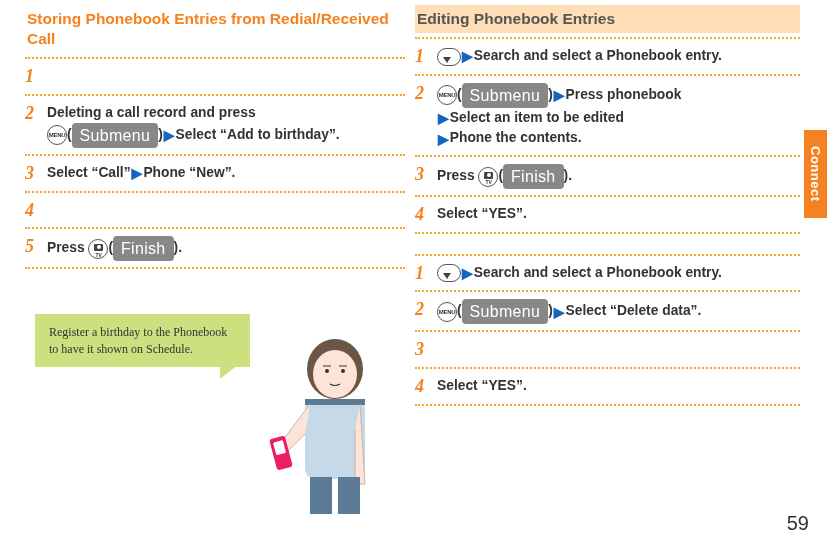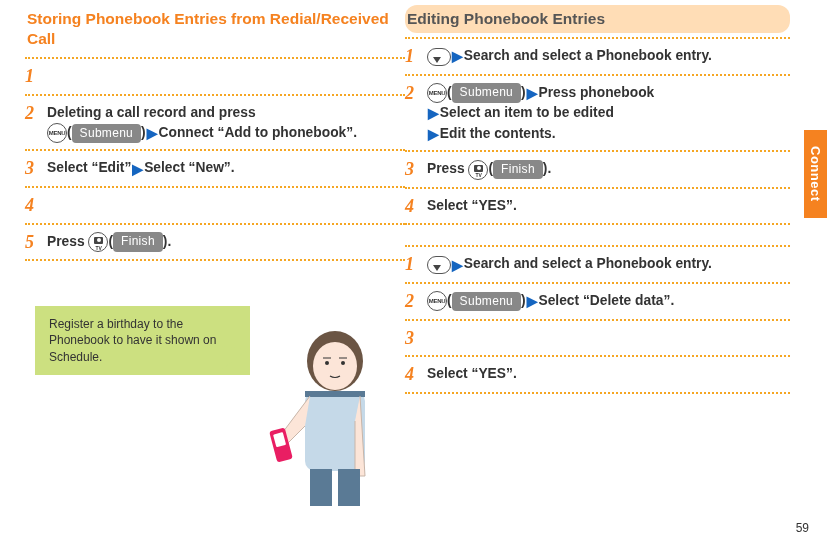--- a/index.html
+++ b/index.html
@@ -11,38 +11,38 @@
       width: 827px;
       height: 543px;
       font-family: Arial, Helvetica, sans-serif;
       background: #ffffff;
       position: relative;
       font-size: 13.8px;
     }
     .page {
       display: flex;
       padding: 5px 10px 10px 25px;
-      gap: 0;
+      gap: 10px;
       position: relative;
     }
     .col {
       flex: 1;
       min-width: 0;
     }
     .col-left { width: 380px; flex: 0 0 380px; }
     .col-right { width: 385px; flex: 0 0 385px; }
     .section-title {
       font-weight: bold;
       font-size: 15.5px;
       line-height: 1.3;
       padding: 4px 2px 4px 2px;
       margin-bottom: 4px;
     }
     .title-orange-text { color: #f58220; }
-    .title-orange-bg { background: #ffddb6; border-radius: 12px; }
+    .title-orange-bg { background: #ffddb6; }
     .title-dark {
       color: #555555;
     }
     .step-line {
       border-top: 2px dotted #f5a623;
       margin: 3px 0;
       height: 0;
     }
     .step {
       display: flex;
@@ -132,21 +132,21 @@
       letter-spacing: -0.3px;
       font-weight: bold;
       color: #333;
     }
     .pill {
       display: inline-block;
       background: #888;
       color: #fff;
       padding: 1px 8px;
       border-radius: 4px;
-      font-size: 12px;
+      font-size: 16px;
       font-weight: normal;
       vertical-align: middle;
       letter-spacing: 0.3px;
     }
     .arrow {
       color: #1565c0;
       font-size: 14px;
       font-weight: bold;
       margin: 0 1px;
       vertical-align: middle;
@@ -159,20 +159,21 @@
     .callout {
       position: absolute;
       background: #cce080;
       padding: 10px 14px;
       font-size: 12px;
       color: #333;
       width: 215px;
       top: 5px;
       left: 10px;
       line-height: 1.35;
+      font-family: Liberation Serif, serif;
     }
     .callout-tail {
       position: absolute;
       top: 45px;
       left: 195px;
       width: 0; height: 0;
       border-left: 28px solid #cce080;
       border-top: 3px solid transparent;
       border-bottom: 22px solid transparent;
     }
@@ -192,21 +193,21 @@
       writing-mode: vertical-rl;
       padding: 16px 4px;
       font-size: 13px;
       font-weight: bold;
       letter-spacing: 0.5px;
     }
     .page-num {
       position: absolute;
       right: 18px;
       bottom: 8px;
-      font-size: 12px;
+      font-size: 20px;
       color: #333;
     }
   </style>
 </head>
 <body>
 
 <div class="page">
 
   <div class="col col-left">
     <div class="section-title title-orange-text">Storing Phonebook Entries from Redial/Received Call</div>
@@ -214,29 +215,29 @@
 
     <div class="step">
       <span class="step-num">1</span>
     </div>
     <div class="step-line"></div>
 
     <div class="step">
       <span class="step-num">2</span>
       <span class="step-body">
         <span>Deleting a call record and press </span><br>
-        <span class="btn btn-menu">MENU</span>(<span class="pill">Submenu</span>)<span class="arrow">▶</span><span>Connect “Add to phonebook”.</span>
+        <span class="btn btn-menu">MENU</span>(<span class="pill">Submenu</span>)<span class="arrow">▶</span><span>Select “Add to birthday”.</span>
       </span>
     </div>
     <div class="step-line"></div>
 
     <div class="step">
       <span class="step-num">3</span>
       <span class="step-body">
-        <span>Select “Edit”</span><span class="arrow">▶</span><span>Select “New”.</span>
+        <span>Select “Call”</span><span class="arrow">▶</span><span>Phone “New”.</span>
       </span>
     </div>
     <div class="step-line"></div>
 
     <div class="step">
       <span class="step-num">4</span>
     </div>
     <div class="step-line"></div>
 
     <div class="step">
@@ -282,21 +283,21 @@
         <span class="btn btn-oval btn-down"></span><span class="arrow">▶</span><span>Search and select a Phonebook entry.</span>
       </span>
     </div>
     <div class="step-line"></div>
 
     <div class="step">
       <span class="step-num">2</span>
       <span class="step-body">
         <span class="btn btn-menu">MENU</span>(<span class="pill">Submenu</span>)<span class="arrow">▶</span><span>Press phonebook</span><br>
         <span class="arrow">▶</span><span>Select an item to be edited</span><br>
-        <span class="arrow">▶</span><span>Edit the contents.</span>
+        <span class="arrow">▶</span><span>Phone the contents.</span>
       </span>
     </div>
     <div class="step-line"></div>
 
     <div class="step">
       <span class="step-num">3</span>
       <span class="step-body">
         <span>Press </span><span class="btn btn-camera">
             <span style="position:absolute;bottom:-1px;font-size:5px;left:6px">TV</span>
           </span>(<span class="pill">Finish</span>)<span>.</span>

